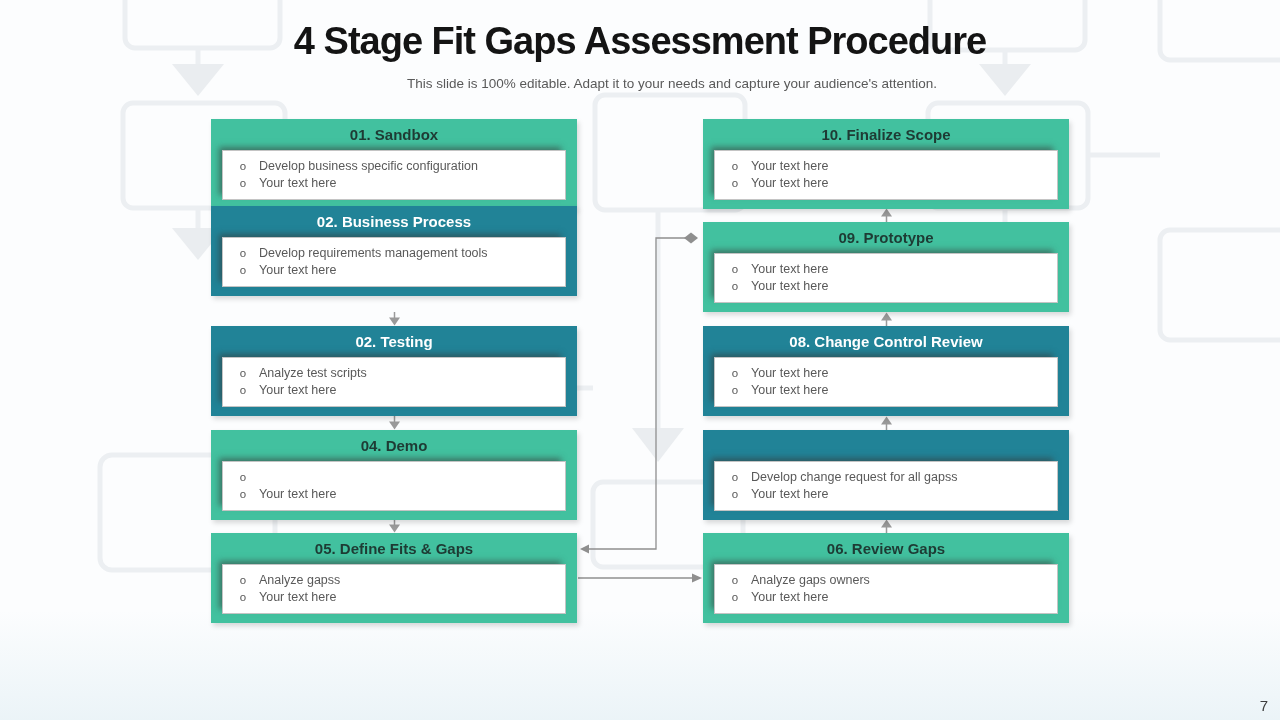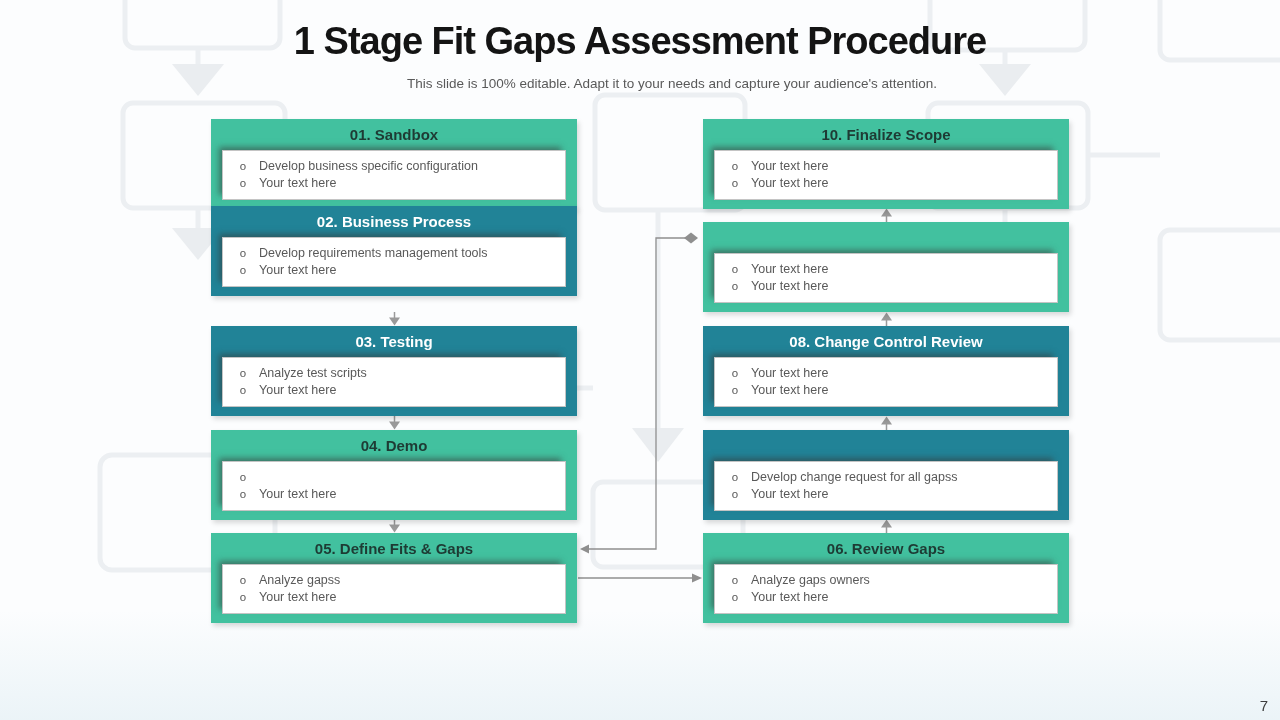--- a/index.html
+++ b/index.html
@@ -61,21 +61,21 @@
     <g fill="#eaedf0">
       <polygon points="172,64 224,64 198,96"></polygon>
       <polygon points="172,228 224,228 198,260"></polygon>
       <polygon points="632,428 684,428 658,462"></polygon>
       <polygon points="979,64 1031,64 1005,96"></polygon>
       <polygon points="979,228 1031,228 1005,260"></polygon>
     </g>
   </svg>
   <div class="bg-tint"></div>
 
-  <div class="title">1 Stage Fit Gaps Assessment Procedure</div>
+  <div class="title">4 Stage Fit Gaps Assessment Procedure</div>
   <div class="subtitle">This slide is 100% editable. Adapt it to your needs and capture your audience's attention.</div>
 
   <svg class="connectors" width="1280" height="720" viewBox="0 0 1280 720" fill="none">
     <polyline points="690,238 656,238 656,549 588,549" stroke="#8F8F8F" stroke-width="1.3"></polyline>
     <polygon points="684,238 691,232.5 698,238 691,243.5" fill="#8F8F8F"></polygon>
     <polygon points="589,544.5 580,549 589,553.5" fill="#8F8F8F"></polygon>
     <line x1="578" y1="578" x2="693" y2="578" stroke="#8F8F8F" stroke-width="1.3"></line>
     <polygon points="692,573.5 702,578 692,582.5" fill="#8F8F8F"></polygon>
   </svg>
 
@@ -135,21 +135,21 @@
           <span class="bt">Develop requirements management tools</span>
         </div>
       <div class="bullet">
           <span class="bm">o</span>
           <span class="bt">Your text here</span>
         </div>
     </div>
   </div>
 
   <div class="stage teal" style="left:211px;top:326px">
-    <div class="stage-header">03. Testing</div>
+    <div class="stage-header">02. Testing</div>
     <div class="stage-body">
       <div class="bullet">
           <span class="bm">o</span>
           <span class="bt">Analyze test scripts</span>
         </div>
       <div class="bullet">
           <span class="bm">o</span>
           <span class="bt">Your text here</span>
         </div>
     </div>
@@ -190,20 +190,21 @@
           <span class="bt">Your text here</span>
         </div>
       <div class="bullet">
           <span class="bm">o</span>
           <span class="bt">Your text here</span>
         </div>
     </div>
   </div>
 
   <div class="stage green" style="left:703px;top:222px">
+    <div class="stage-header">09. Prototype</div>
     <div class="stage-body">
       <div class="bullet">
           <span class="bm">o</span>
           <span class="bt">Your text here</span>
         </div>
       <div class="bullet">
           <span class="bm">o</span>
           <span class="bt">Your text here</span>
         </div>
     </div>

